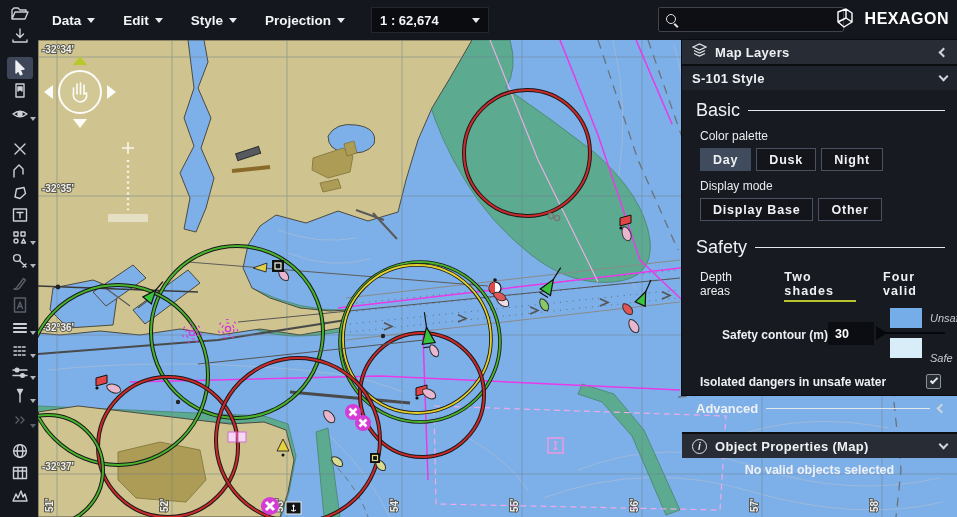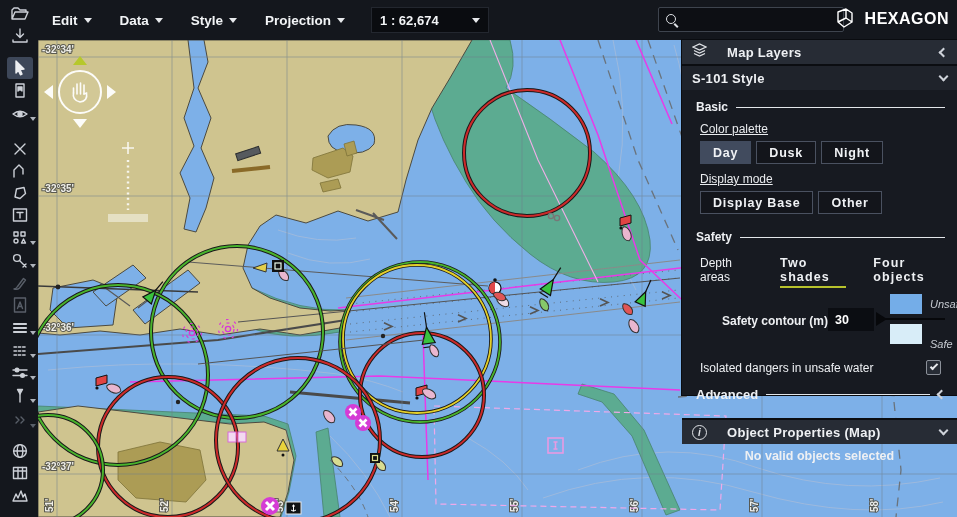--- a/index.html
+++ b/index.html
@@ -44,34 +44,34 @@
   
   .map { position:absolute; left:38px; top:40px; width:919px; height:477px; overflow:hidden;
          background:#7db0e8; z-index:1; }
   .map svg text { font-family:"Liberation Sans",sans-serif; }
   .geolabel { fill:#f2f2ee; font-size:10px; paint-order:stroke; stroke:#55554d; stroke-width:2px;
               opacity:0.95; font-weight:bold; }
 
   
   .panel { position:absolute; left:682px; top:40px; width:275px; height:355px; background:#171a21;
            z-index:50; color:#eef0f3; box-shadow:0 0 0 1px #0a0c10; }
-  .phead { height:24px; background:#272c35; display:flex; align-items:center; padding:0 10px; gap:20px; }
+  .phead { height:24px; background:#272c35; display:flex; align-items:center; padding:0 10px; gap:8px; }
   .phead.sub { background:#1f232b; }
   .phead .ttl { font-size:13px; font-weight:bold; letter-spacing:0.3px; }
   .chev { width:7px; height:7px; border-left:2px solid #cfd3da; border-bottom:2px solid #cfd3da;
           display:inline-block; }
   .chev.left { transform:rotate(45deg); }
   .chev.down { transform:rotate(-45deg); margin-top:-3px; }
   .spacer { flex:1; }
   .gap2 { height:2px; background:#0b0d11; }
   .pbody { padding:4px 12px 8px 14px; }
   .sect { display:flex; align-items:center; gap:8px; margin-top:6px; }
-  .sect .sttl { font-size:12px; font-weight:bold; }
+  .sect .sttl { font-size:18px; font-weight:normal; }
   .sect .rule { flex:1; height:1px; background:#e3e6ea; }
-  .lbl { font-size:12px; color:#e9ebee; margin:8px 0 5px 4px;text-decoration:underline; }
+  .lbl { font-size:12px; color:#e9ebee; margin:8px 0 5px 4px; }
   .btnrow { display:flex; gap:5px; margin-left:4px; }
   .btn { height:23px; display:flex; align-items:center; padding:0 12px; font-size:12.5px;
          font-weight:bold; letter-spacing:0.8px; color:#f0f2f5; background:#13151b;
          border:1px solid #4a5160; cursor:default; }
   .btn.sel { background:#414b5e; border-color:#414b5e; }
   .depthrow { display:flex; align-items:baseline; gap:27px; margin:12px 0 2px 4px; }
   .depthrow .dlbl { font-size:12px; }
   .dtab { font-size:12.5px; font-weight:bold; letter-spacing:1.1px; padding-bottom:2px; }
   .dtab.sel { border-bottom:2px solid #b7c22c; }
   .contour { position:relative; height:58px; margin-top:8px; }
@@ -82,21 +82,21 @@
   .contour .ptr { position:absolute; left:180px; top:16px; width:0; height:0;
                   border-top:7px solid transparent; border-bottom:7px solid transparent;
                   border-left:11px solid #07080b; }
   .contour .cline { position:absolute; left:188px; right:0; top:22px; height:2px; background:#07080b; }
   .contour .sw { position:absolute; left:194px; width:32px; height:20px; }
   .contour .sw.unsafe { top:-2px; }
   .contour .sw.safe { top:28px; }
   .contour .swlbl { position:absolute; left:234px; font-size:11px; font-style:italic; color:#c7cbd2; }
   .contour .swlbl.u { top:2px; } .contour .swlbl.s { top:42px; }
   .checkrow { display:flex; align-items:center; margin:6px 0 2px 4px; }
-  .checkrow .txt { font-size:12px; font-weight:normal; }
+  .checkrow .txt { font-size:12px; font-weight:bold; }
   .checkbox { margin-left:auto; margin-right:4px; width:15px; height:15px; background:#272c35;
               border:1px solid #8b9099; border-radius:2px; position:relative; }
   .checkbox .mark { position:absolute; left:3px; top:3px; width:8px; height:4px;
                     border-left:2px solid #e8eaee; border-bottom:2px solid #e8eaee;
                     transform:rotate(-45deg); }
   .advrow { display:flex; align-items:center; gap:8px; margin:12px 0 8px 0; }
   .advrow .sttl { font-size:13px; font-weight:bold; }
   .advrow .rule { flex:1; height:1px; background:#e3e6ea; }
   .info-ic { width:15px; height:15px; border:1.4px solid #dfe2e6; border-radius:50%;
              display:flex; align-items:center; justify-content:center; color:#dfe2e6;
@@ -105,25 +105,25 @@
   .noobj { text-align:center; font-size:12.5px; font-weight:bold; padding:5px 0 7px 0; }
   .layers-ic svg { stroke:#dfe2e6; fill:none; stroke-width:1.3; }
 </style>
 </head>
 <body>
 
 <div class="app">
 
   <div class="topbar">
     <div class="menu-item">
+      <span>Data</span>
+      <span class="caret-down"></span>
+    </div>
+    <div class="menu-item">
       <span>Edit</span>
-      <span class="caret-down"></span>
-    </div>
-    <div class="menu-item">
-      <span>Data</span>
       <span class="caret-down"></span>
     </div>
     <div class="menu-item">
       <span>Style</span>
       <span class="caret-down"></span>
     </div>
     <div class="menu-item">
       <span>Projection</span>
       <span class="caret-down"></span>
     </div>
@@ -595,21 +595,21 @@
         <div class="btn">Other</div>
       </div>
 
       <div class="sect" style="margin-top:16px">
         <span class="sttl">Safety</span>
         <span class="rule"></span>
       </div>
       <div class="depthrow">
         <span class="dlbl">Depth areas</span>
         <span class="dtab sel">Two shades</span>
-        <span class="dtab">Four objects</span>
+        <span class="dtab">Four valid</span>
       </div>
       <div class="contour">
         <span class="clbl">Safety contour (m)</span>
         <input class="cinput" value="30" style="">
         <span class="ptr"></span>
         <span class="cline"></span>
         <span class="sw unsafe" style="background:#74ade8"></span>
         <span class="sw safe" style="background:#d8edf8"></span>
         <span class="swlbl u">Unsafe</span>
         <span class="swlbl s">Safe</span>

